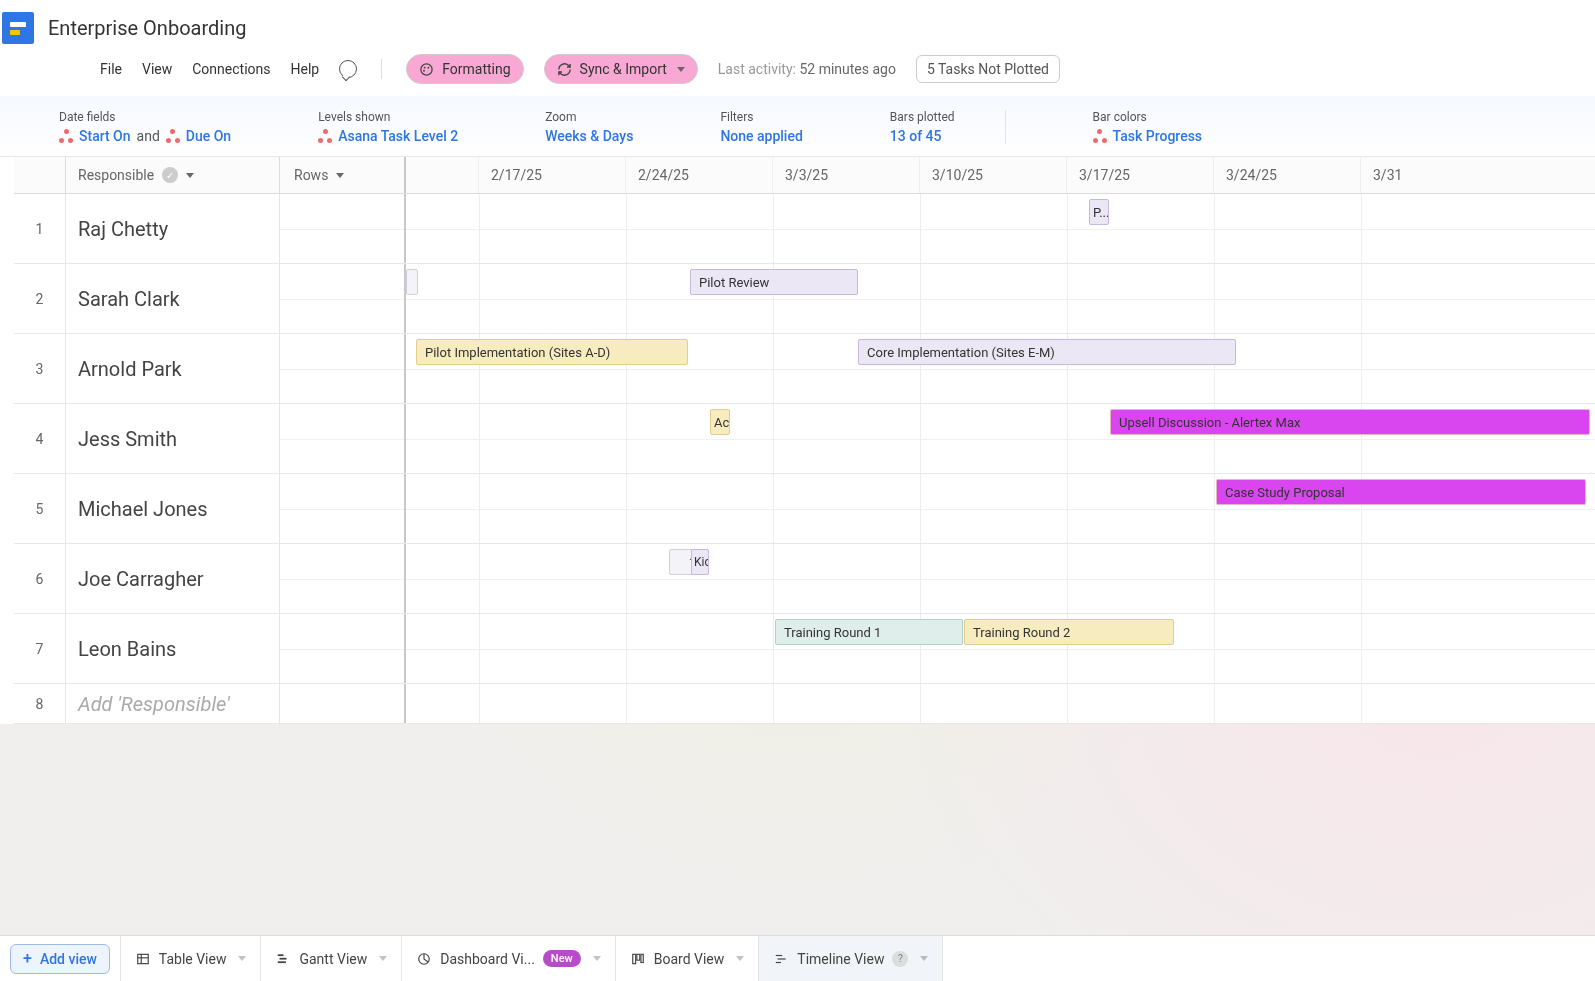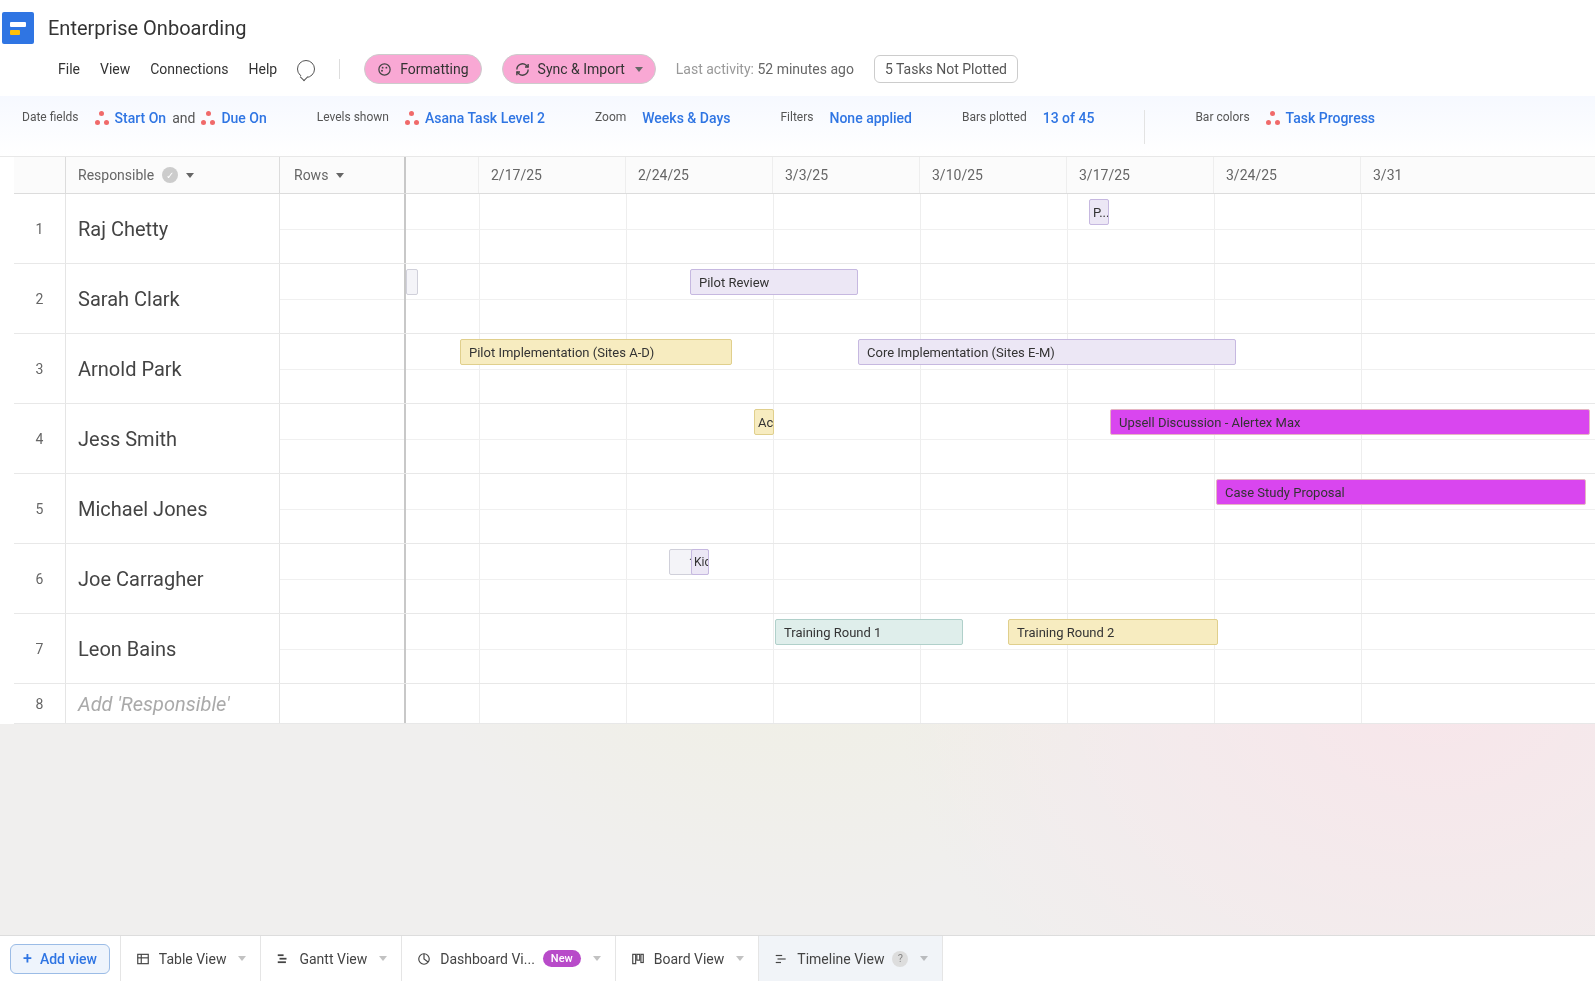--- a/index.html
+++ b/index.html
@@ -16,36 +16,36 @@
 
 .app { position: absolute; top: 0; left: 0; right: 0; z-index: 1; background: #fff; }
 
 .header { display: flex; align-items: center; padding: 12px 2px 4px; gap: 14px; }
 .logo { width: 32px; height: 32px; background: #2f75e3; border-radius: 2px; display: flex; align-items: center; justify-content: center; }
 .logo-inner { display: flex; flex-direction: column; gap: 3px; }
 .logo-inner div { width: 16px; height: 5px; background: #fff; border-radius: 1px; }
 .logo-inner div:last-child { width: 10px; background: #ffc107; }
 .title { font-size: 20px; color: #333; font-weight: 400; }
 
-.menubar { display: flex; align-items: center; padding: 6px 18px 12px 58px; gap: 20px; font-size: 14px; color: #333; }
+.menubar { display: flex; align-items: center; padding: 6px 18px 12px 58px; gap: 20px; font-size: 14px; color: #333; margin-left: 42px; }
 .menubar .menu-item { cursor: pointer; }
 .speech-icon { width: 18px; height: 18px; border: 1.5px solid #555; border-radius: 50%; position: relative; }
 .speech-icon:after { content: ""; position: absolute; width: 5px; height: 5px; border-right: 1.5px solid #555; border-bottom: 1.5px solid #555; bottom: -3px; left: 3px; transform: rotate(45deg); background: #fff; border-top-color: transparent; }
 
 .btn { display: inline-flex; align-items: center; gap: 8px; padding: 6px 12px; border: 1px solid #ccc; border-radius: 18px; font-size: 14px; cursor: pointer; background: #f9a8d4; color: #333; }
 .btn .ico { width: 15px; height: 15px; display: inline-block; }
 .divider-v { width: 1px; height: 20px; background: #ddd; margin: 0 4px; }
 
 .activity { font-size: 14px; color: #999; }
 .activity .time { color: #666; }
 
 .pill-outline { border: 1px solid #ccc; border-radius: 6px; padding: 5px 10px; font-size: 14px; color: #555; }
 
 .toolbar { display: flex; align-items: flex-start; padding: 14px 22px 12px; gap: 50px; background: linear-gradient(180deg, rgba(245,248,255,0.9), rgba(255,255,255,0.95)); border-bottom: 1px solid #e8e8e8; }
-.tool-group { display: flex; flex-direction: row; gap: 16px; }
+.tool-group { display: flex; flex-direction: column; gap: 4px; margin-left: 37px; }
 .tool-label { font-size: 12px; color: #555; }
 .tool-value { font-size: 14px; color: #2f75e3; font-weight: 500; display: flex; align-items: center; gap: 6px; }
 .tool-value .and { color: #555; font-weight: 400; }
 .asana-icon { width: 14px; height: 14px; display: inline-block; position: relative; }
 .asana-icon:before, .asana-icon:after { content: ""; width: 5px; height: 5px; background: #f06a6a; border-radius: 50%; position: absolute; }
 .asana-icon:before { top: 0; left: 4.5px; }
 .asana-icon:after { bottom: 0; left: 0; box-shadow: 9px 0 0 #f06a6a; }
 
 .tool-divider { width: 1px; height: 34px; background: #e3e3e3; }
 
@@ -71,21 +71,21 @@
 
 .grid-row.h70 { height: 70px; }
 .grid-row.add { height: 40px; }
 .row-name.placeholder { font-style: italic; color: #aaa; }
 
 .timeline-area { position: absolute; top: 0; left: 392px; right: 0; bottom: 0; pointer-events: none; }
 .vline { position: absolute; top: 0; bottom: 0; width: 1px; background: #eee; }
 
 .bar { position: absolute; height: 26px; border-radius: 2px; border: 1px solid rgba(0,0,0,0.15); display: flex; align-items: center; padding: 0 8px; font-size: 13px; color: #333; overflow: hidden; white-space: nowrap; pointer-events: auto; }
 .bar.lavender { background: #ece7f5; border-color: #c6b8e0; }
-.bar.yellow { background: #f7ecc0; border-color: #e0cf8c; margin-left: 44px; }
+.bar.yellow { background: #f7ecc0; border-color: #e0cf8c; }
 .bar.pink { background: #d946ef; border-color: #e5b5c3; }
 .bar.teal { background: #dfeeeb; border-color: #b0d0ca; }
 .bar.pale { background: #f4f4f8; border-color: #d0d0da; }
 
 .footer { position: absolute; bottom: 0; left: 0; right: 0; height: 46px; background: #fff; border-top: 1px solid #ddd; display: flex; align-items: center; padding: 0 10px; gap: 0; z-index: 5; }
 .add-view-btn { display: flex; align-items: center; gap: 8px; padding: 6px 12px; border: 1px solid #9bbce6; border-radius: 6px; background: #eef4fc; color: #2f75e3; font-size: 14px; font-weight: 500; cursor: pointer; margin-right: 10px; }
 .plus-icon { font-size: 16px; line-height: 1; }
 .view-tab { display: flex; align-items: center; gap: 8px; padding: 0 14px; height: 46px; border-right: 1px solid #e5e5e5; font-size: 14px; color: #444; cursor: pointer; position: relative; }
 .view-tab:first-of-type { border-left: 1px solid #e5e5e5; }
 .view-tab.active { background: #f1f4f8; }

